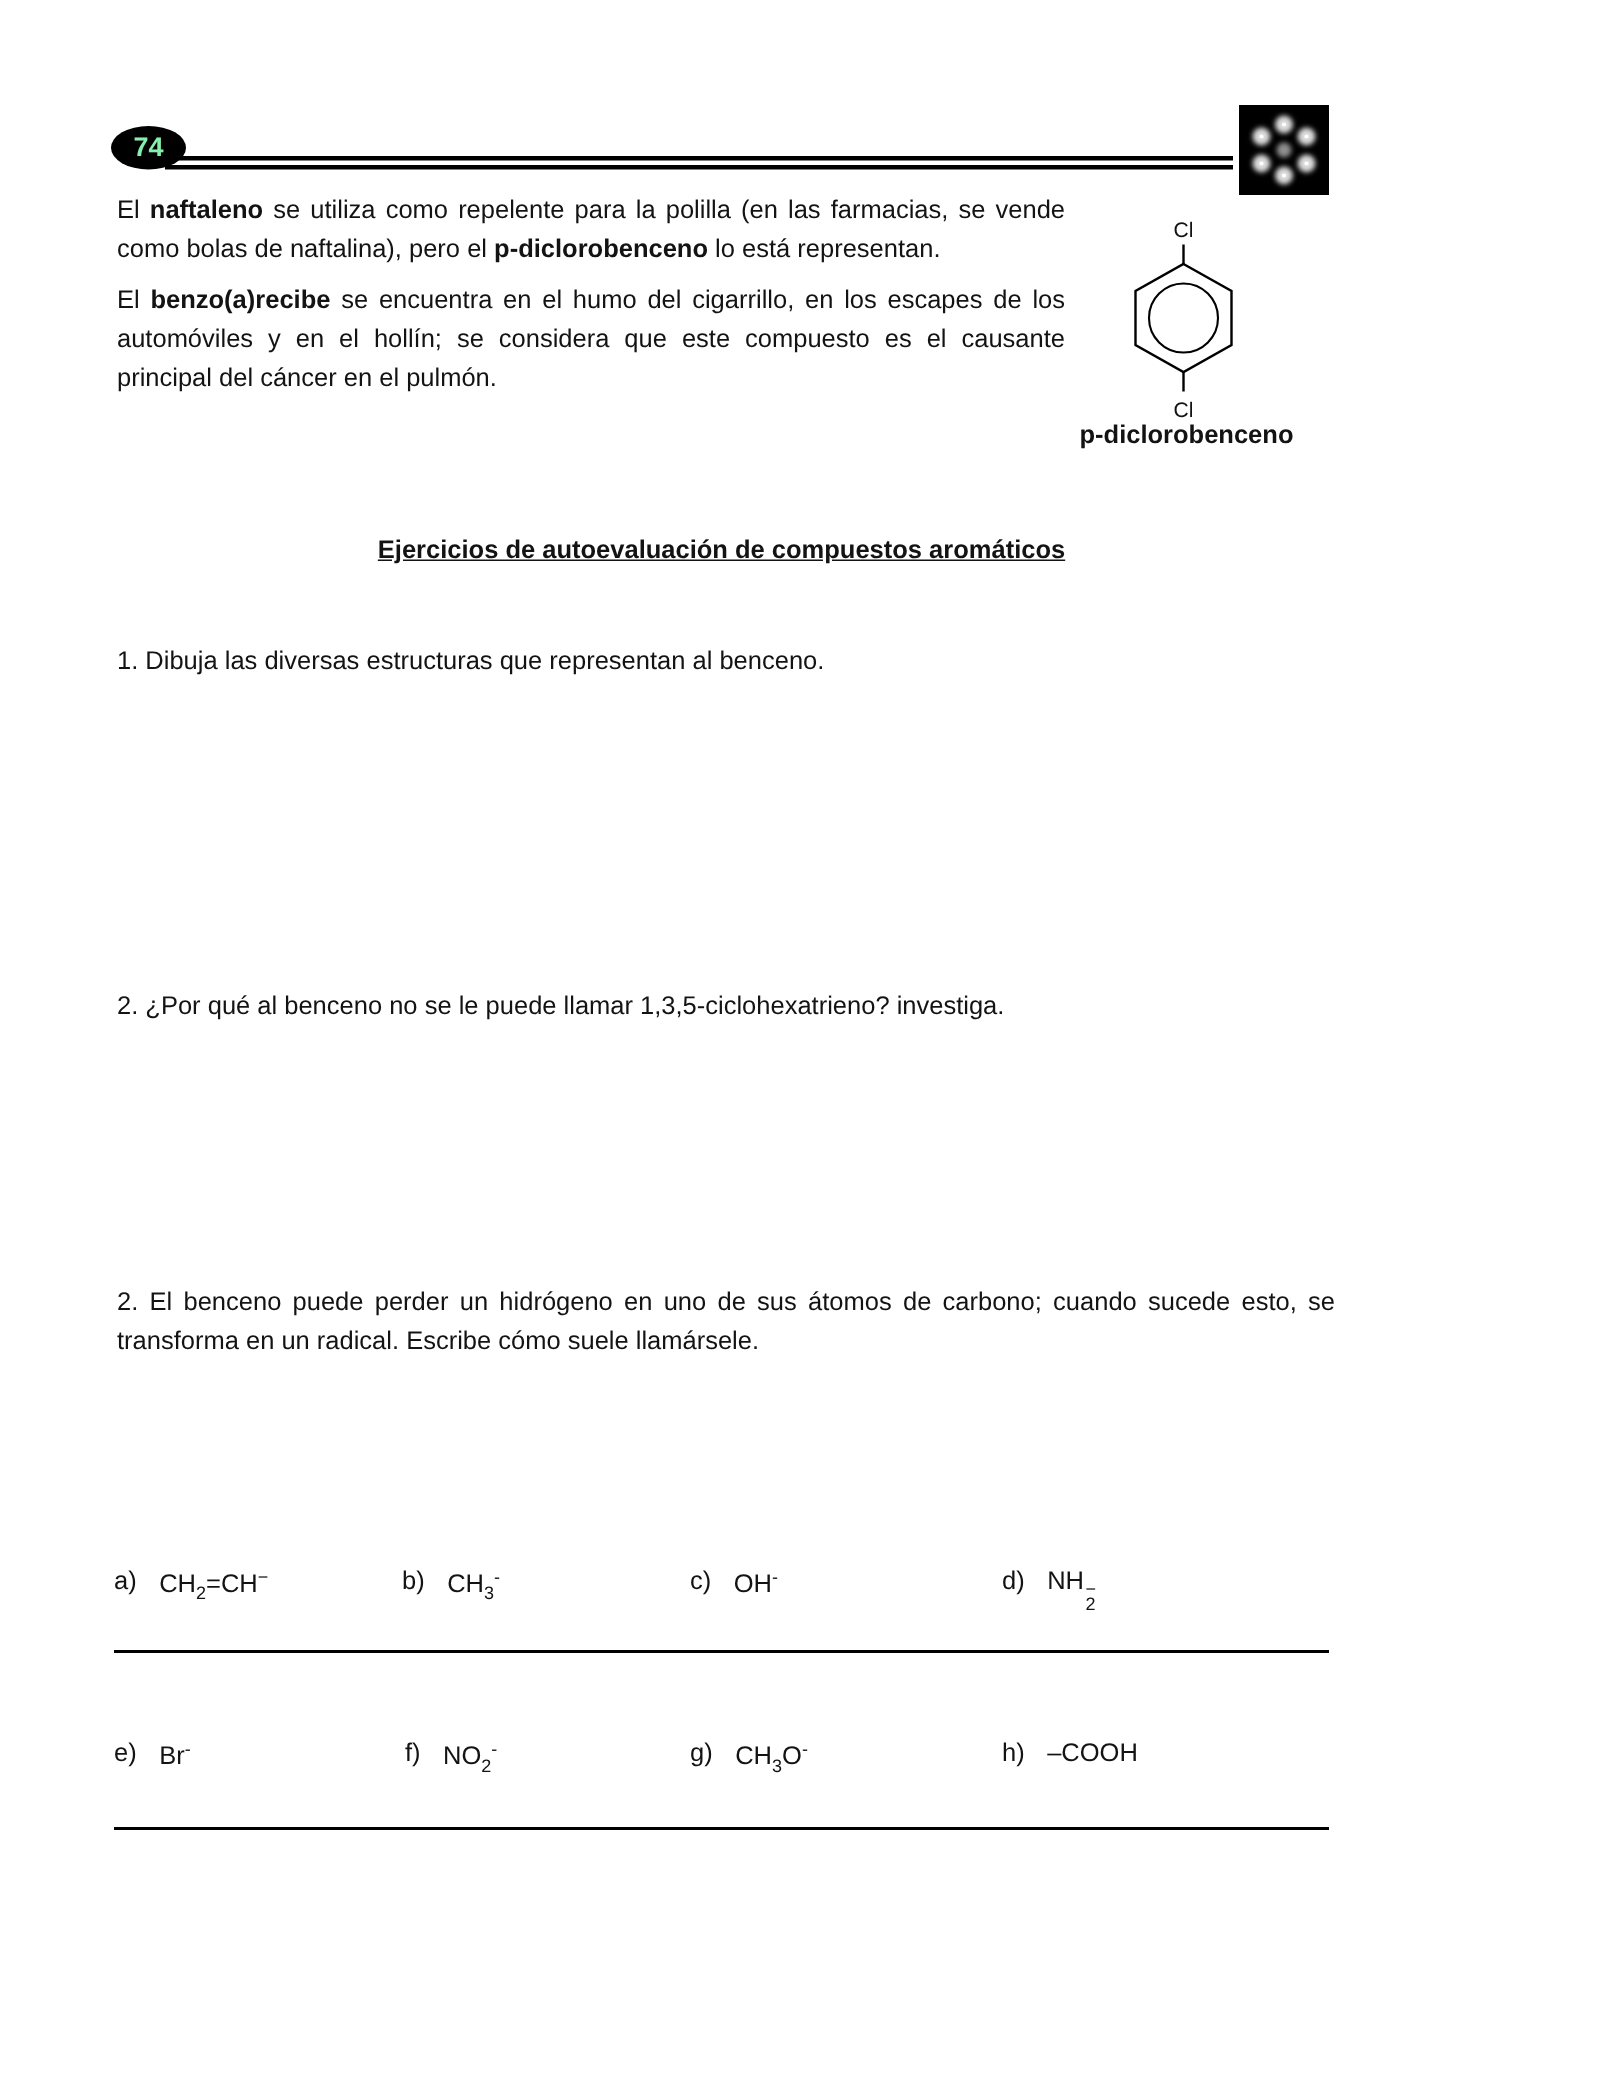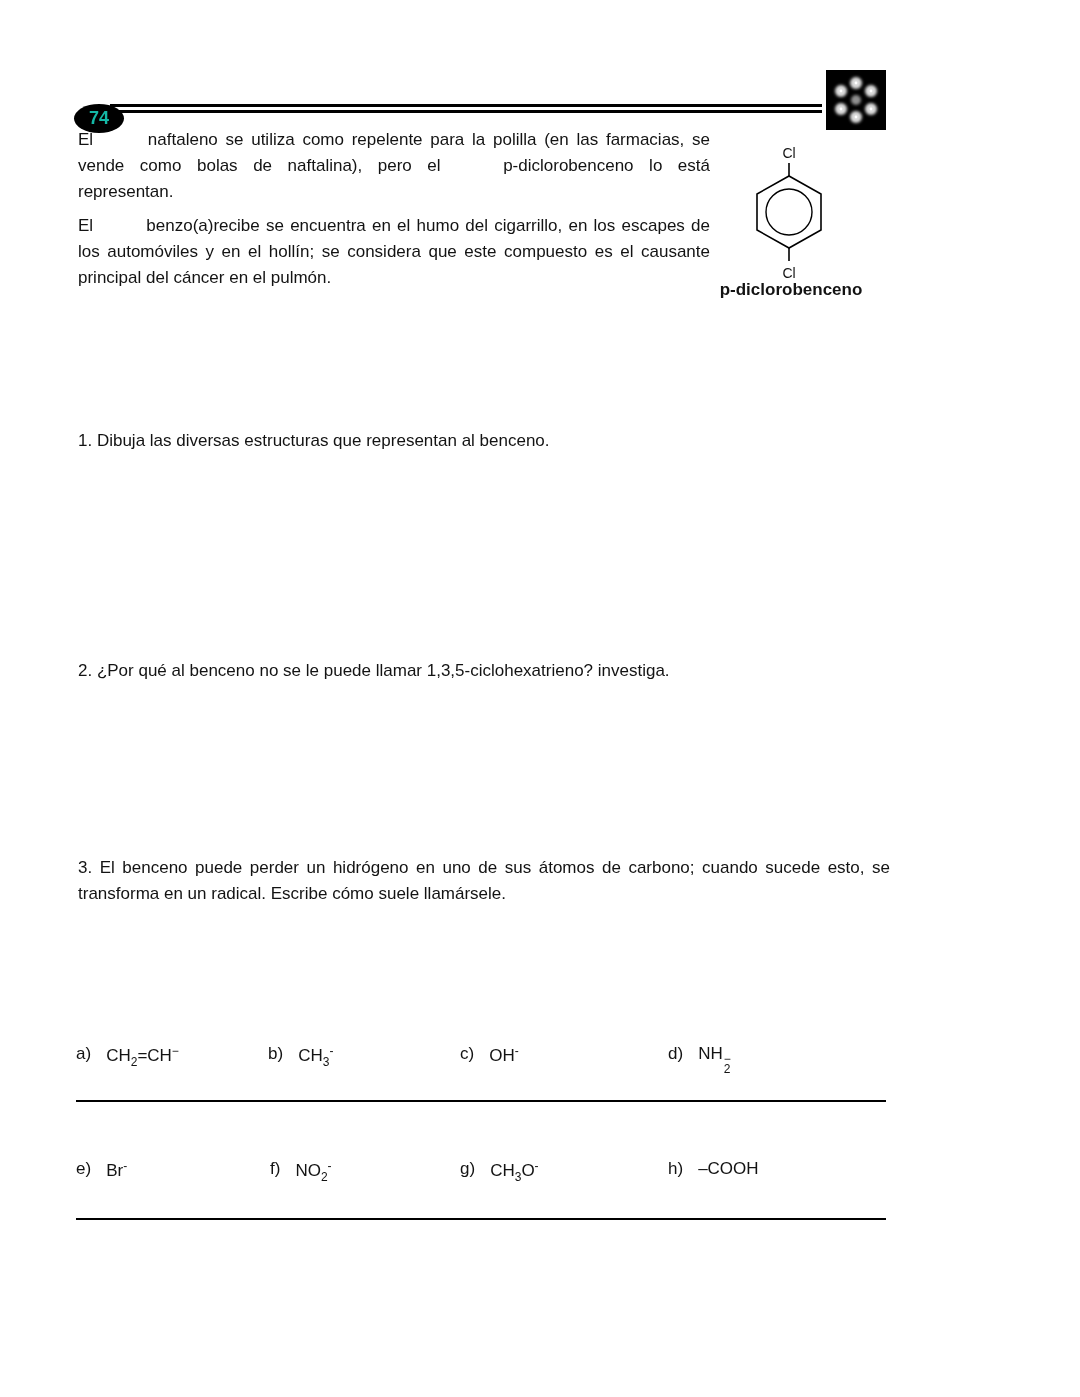--- a/index.html
+++ b/index.html
@@ -1,30 +1,30 @@
 <!DOCTYPE html>
 <html><head>
 <meta charset="utf-8">
 <style>
   * { margin:0; padding:0; box-sizing:border-box; }
   html,body { background:#ffffff; }
   body { font-family:"Liberation Sans","DejaVu Sans",sans-serif; color:#131313; }
   .page { position:relative; width:1080px; height:1397px; background:#fff; overflow:hidden; }
 
-  .badge { position:absolute; left:74px; top:104px; width:50px; height:29px; background:#000;
-           border-radius:50%; color:#14b8a6; font-weight:bold; font-size:18px;
+  .badge { position:absolute; left:74px; top:84px; width:50px; height:29px; background:#000;
+           border-radius:50%; color:#86efac; font-weight:bold; font-size:18px;
            display:flex; align-items:center; justify-content:center; z-index:2; }
   .rule { position:absolute; left:110px; top:104px; width:712px; height:9px;
           border-top:3px solid #000; border-bottom:3px solid #000; }
   .molecule { position:absolute; left:826px; top:70px; }
 
   .intro { position:absolute; left:78px; top:127px; width:632px; font-size:17px;
            line-height:26px; text-align:justify; }
   .intro p + p { margin-top:8px; }
-  .bold { font-weight:normal;margin-left:47px; }
+  .bold { font-weight:bold; }
 
   .structure-svg { position:absolute; left:726px; top:140px; }
   .caption { position:absolute; left:698px; top:280px; width:186px; text-align:center;
              font-weight:bold; font-size:17px; }
 
   .heading { position:absolute; left:76px; top:357px; width:810px; text-align:center;
              font-size:17px; font-weight:bold; text-decoration:underline; }
 
   .q { position:absolute; left:78px; font-size:17px; line-height:26px;margin-top:16px; }
   .q1 { top:412px; }
@@ -88,24 +88,25 @@
   <svg class="structure-svg" width="130" height="150" viewBox="0 0 130 150">
     <text x="63" y="18" text-anchor="middle" font-size="14" fill="#131313">Cl</text>
     <line x1="63" y1="23" x2="63" y2="36" stroke="#000" stroke-width="1.6"></line>
     <polygon points="63,36 95,54 95,90 63,108 31,90 31,54" fill="none" stroke="#000" stroke-width="1.6"></polygon>
     <circle cx="63" cy="72" r="23" fill="none" stroke="#000" stroke-width="1.4"></circle>
     <line x1="63" y1="108" x2="63" y2="121" stroke="#000" stroke-width="1.6"></line>
     <text x="63" y="138" text-anchor="middle" font-size="14" fill="#131313">Cl</text>
   </svg>
   <div class="caption">p-diclorobenceno</div>
 
+  <div class="heading">Ejercicios de autoevaluación de compuestos aromáticos</div>
 
   <div class="q q1">1. Dibuja las diversas estructuras que representan al benceno.</div>
   <div class="q q2">2. ¿Por qué al benceno no se le puede llamar 1,3,5-ciclohexatrieno? investiga.</div>
-  <div class="q q3">3. El benceno puede perder un hidrógeno en uno de sus átomos de carbono; cuando sucede esto, se transforma en un radical. Escribe cómo suele llamársele.</div>
+  <div class="q q3">2. El benceno puede perder un hidrógeno en uno de sus átomos de carbono; cuando sucede esto, se transforma en un radical. Escribe cómo suele llamársele.</div>
 
   <div class="ritem row1 i-a">
     <span>a)</span>
     <span class="formula"><span>CH</span><span class="sb">2</span><span>=CH</span><span class="sp">−</span></span>
   </div>
   <div class="ritem row1 i-b">
     <span>b)</span>
     <span class="formula"><span>CH</span><span class="sb">3</span><span class="sp">-</span></span>
   </div>
   <div class="ritem row1 i-c">

